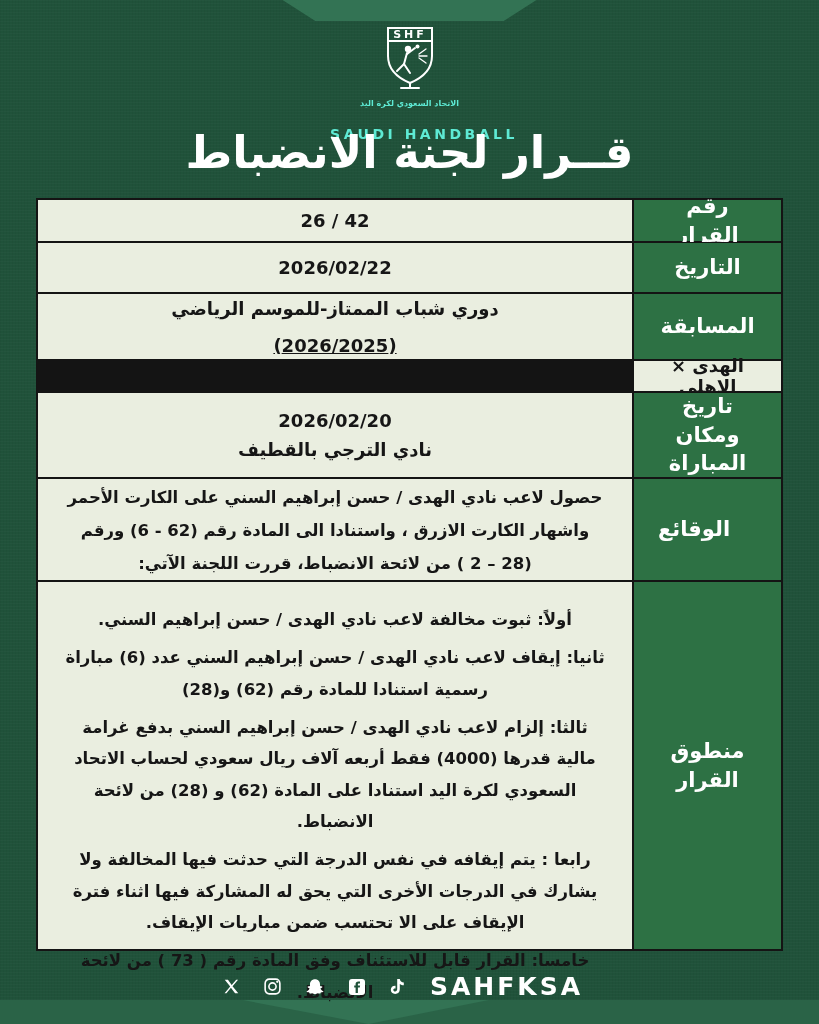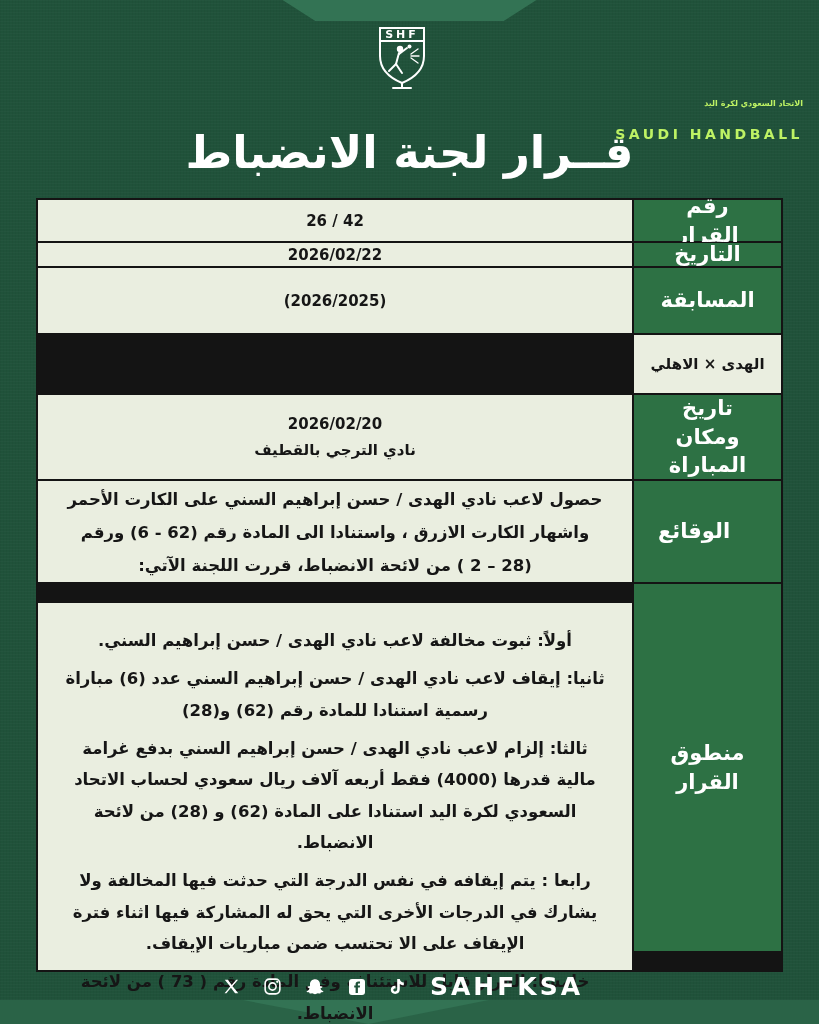--- a/index.html
+++ b/index.html
@@ -22,21 +22,21 @@
   }
   .main-panel::after { 
     content:""; position:absolute; inset:0;
     background:
       repeating-linear-gradient(0deg, rgba(255,255,255,.018) 0 1px, transparent 1px 3px),
       repeating-linear-gradient(90deg, rgba(0,0,0,.03) 0 1px, transparent 1px 3px);
   }
   .content { position:absolute; inset:0; }
 
   
-  .logo-wrap { position:absolute; top:24px; left:0; right:16px; text-align:right; color:#bef264; }
+  .logo-wrap { position:absolute; top:24px; left:0; right:0; text-align:center; color:#5eead4; }
   .logo-wrap svg { display:block; margin:0 auto; }
   .logo-name-ar { font-size:8px; font-weight:700; margin-top:3px; direction:rtl; }
   .logo-name-en { font-size:14px; font-weight:600; letter-spacing:3.5px; margin-top:18px;padding-left:29px; }
 
   
   .page-title {
     position:absolute; top:126px; left:0; right:0;
     text-align:center; direction:rtl;
     color:#fff; font-size:45px; font-weight:700; letter-spacing:0;
   }
@@ -50,35 +50,35 @@
   }
   .t-row { display:grid; grid-template-columns:149px 1fr; }
   .hcell {
     background:#2d7144; color:#fff;
     font-weight:700; font-size:21px; line-height:1.35;
     display:flex; align-items:center; justify-content:center; text-align:center;
     border:1px solid #141414; padding:0 24px;
   }
   .vcell {
     background:#eaeee0; color:#161616;
-    font-weight:700; font-size:15px;
+    font-weight:700; font-size:18px;
     display:flex; flex-direction:column; align-items:center; justify-content:center;
     text-align:center; border:1px solid #141414; padding:2px 16px;
   }
   .r1 .vcell,.r1 .hcell { height:43px; }
-  .r2 .vcell,.r2 .hcell { height:25px; }
+  .r2 .vcell,.r2 .hcell { height:51px; }
   .r3 .vcell,.r3 .hcell { height:67px; }
-  .r4 .vcell,.r4 .hcell { height:60px; }
+  .r4 .vcell,.r4 .hcell { height:32px; }
   .r5 .vcell,.r5 .hcell { height:86px; }
   .r6 .vcell,.r6 .hcell { height:103px;justify-content:flex-end; }
   .r7 .vcell,.r7 .hcell { height:369px; }
-  .r3 .line + .line { margin-top:16px; }
+  .r3 .line + .line { margin-top:16px;text-decoration:underline; }
   .r5 .line + .line { margin-top:8px; }
   .r6 .vcell { font-size:16.5px; line-height:2.0; padding:0 26px; }
-  .r7 .vcell { justify-content:flex-start; padding:22px 26px 0; font-size:16.5px;margin-top:19px; }
+  .r7 .vcell { justify-content:flex-start; padding:22px 26px 0; font-size:16.5px; }
   .r7 .vcell p { line-height:1.9; margin:0 0 7px; }
 
   
   .footer {
     position:absolute; left:0; right:0; bottom:25px;
     display:flex; align-items:center; justify-content:center; gap:25px;
     color:#fff;
   }
   .sicon { display:inline-flex; align-items:center; justify-content:center; height:18px; }
   .sicon svg { display:block; }
@@ -135,20 +135,21 @@
     <div class="t-row r2">
       <div class="hcell">التاريخ</div>
       <div class="vcell">
         <div class="line">2026/02/22</div>
       </div>
     </div>
 
     <div class="t-row r3">
       <div class="hcell">المسابقة</div>
       <div class="vcell">
+        <div class="line">دوري شباب الممتاز-للموسم الرياضي</div>
         <div class="line">(2026/2025)</div>
       </div>
     </div>
 
     <div class="t-row r4">
       <div class="vcell">
         <div class="line">الهدى × الاهلي</div>
       </div>
     </div>
 

